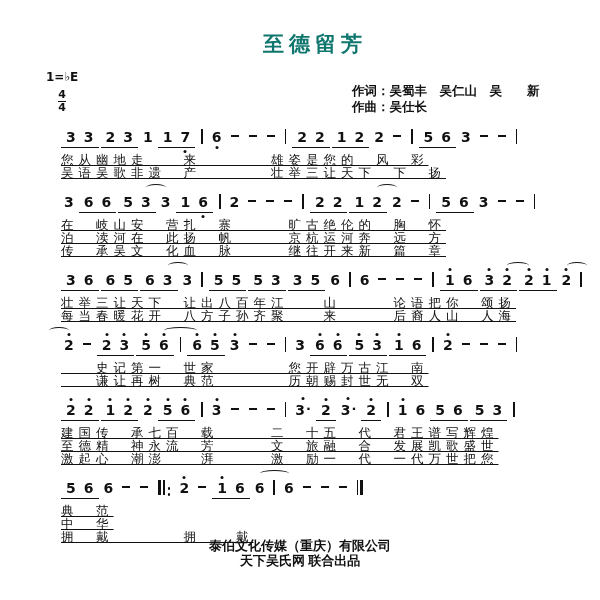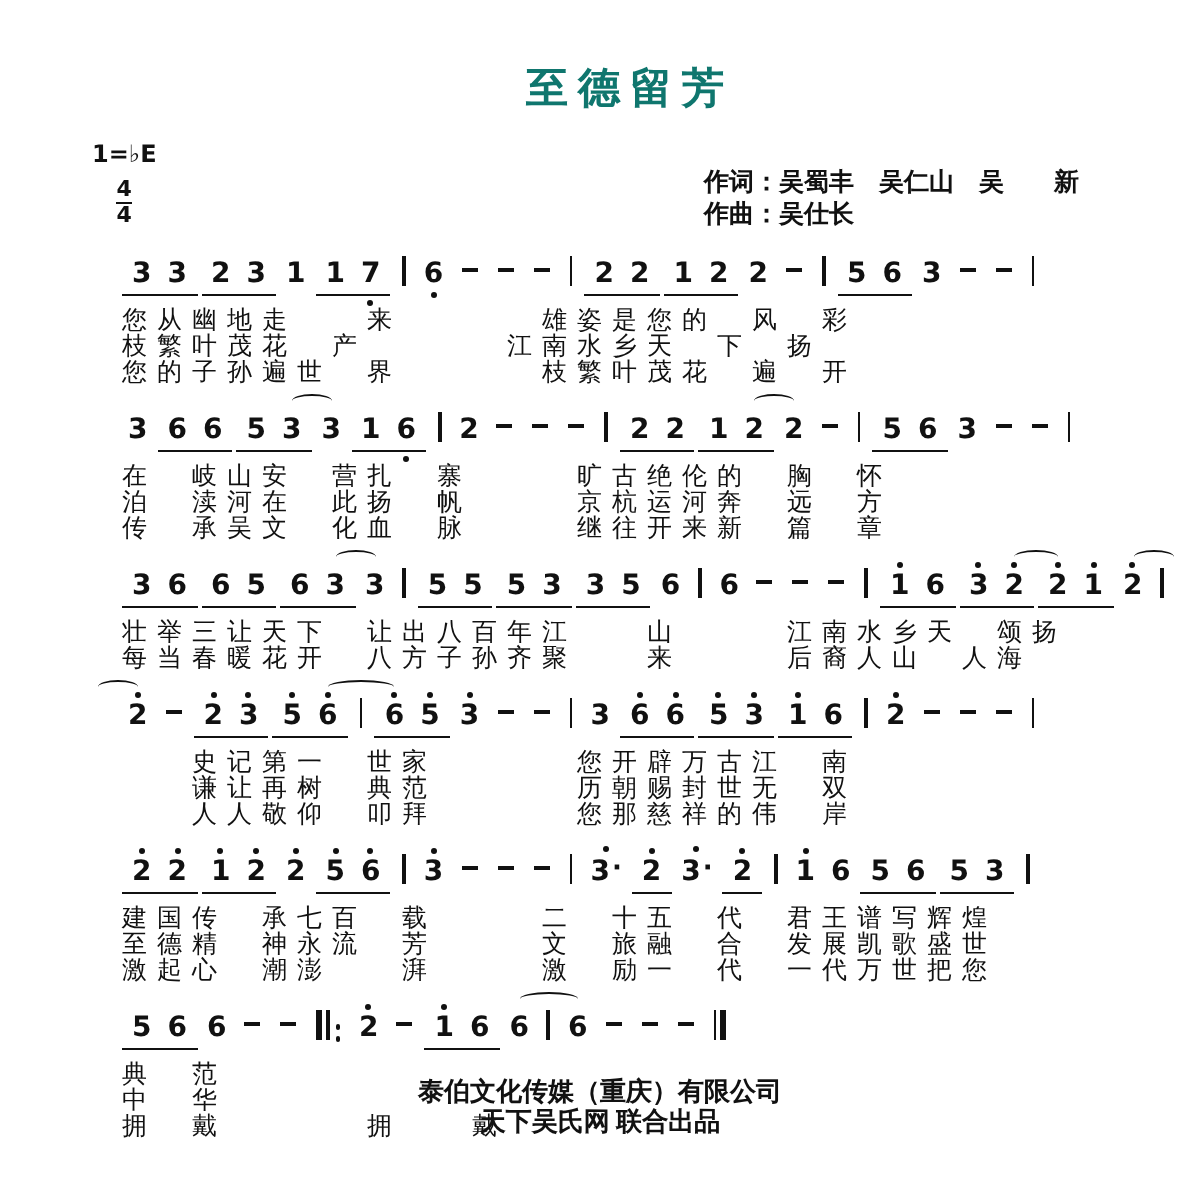--- a/index.html
+++ b/index.html
@@ -34,21 +34,21 @@
   .bth{display:inline-block;width:3px;height:15px;background:#111;vertical-align:-2px;}
   .btn{display:inline-block;width:1.6px;height:15px;background:#111;vertical-align:-2px;margin-left:2px;}
   .rb{display:inline-block;margin:0 5px;}
   .fb{display:inline-block;margin:0 5px;}
   .fb .btn{margin:0 2px 0 0;}
   .rcol{display:inline-flex;flex-direction:column;gap:3px;margin-left:3px;vertical-align:3px;}
   .rdot{width:2.6px;height:2.6px;border-radius:50%;background:#111;display:block;}
   .arc{position:absolute;top:-2px;height:6px;border-top:1.4px solid #111;
        border-radius:100% 100% 0 0;}
   .lyr{margin:0;white-space:pre;font:12.5px "Liberation Serif","DejaVu Serif",serif;
-       letter-spacing:5px;line-height:13px;color:#111;padding-left:1px;}
+       letter-spacing:5px;line-height:13px;color:#111;padding-left:1px;text-decoration:underline;}
   .footer{position:absolute;top:539px;left:0;width:100%;text-align:center;
           font:bold 13px "Liberation Serif",serif;line-height:14.5px;}
   .footer p{margin:0;}
 </style>
 </head>
 <body>
 
 <div class="sheet">
 
   <h1 class="title">至德留芳</h1>
@@ -64,39 +64,37 @@
 
   <div class="credits">
     <p>作词：吴蜀丰　吴仁山　吴　　新</p>
     <p>作曲：吴仕长</p>
   </div>
 
   <div class="score">
       <div class="system">
         <div class="notes"><span class="grp"><span class="note"><span class="dg">3</span></span><span class="note"><span class="dg">3</span></span></span><span class="grp"><span class="note"><span class="dg">2</span></span><span class="note"><span class="dg">3</span></span></span><span class="note"><span class="dg">1</span></span><span class="grp"><span class="note"><span class="dg">1</span></span><span class="note"><span class="dg">7</span><i class="ld"></i></span></span><span class="bar"></span><span class="note"><span class="dg">6</span><i class="ld"></i></span><span class="dash"></span><span class="dash"></span><span class="dash"></span><span class="bar"></span><span class="grp"><span class="note"><span class="dg">2</span></span><span class="note"><span class="dg">2</span></span></span><span class="grp"><span class="note"><span class="dg">1</span></span><span class="note"><span class="dg">2</span></span></span><span class="note"><span class="dg">2</span></span><span class="dash"></span><span class="bar"></span><span class="grp"><span class="note"><span class="dg">5</span></span><span class="note"><span class="dg">6</span></span></span><span class="note"><span class="dg">3</span></span><span class="dash"></span><span class="dash"></span><span class="bar"></span></div>
         <p class="lyr">您从幽地走　　来　　　　雄姿是您的　风　彩</p>
-        <p class="lyr">枝繁叶茂花　产　　　　江南水乡天　下　扬</p>
-        <p class="lyr">您的子孙遍世　界　　　　枝繁叶茂花　遍　开</p>
+        <p class="lyr">吴语吴歌非遗　产　　　　壮举三让天下　下　扬</p>
       </div>
       <div class="system">
         <div class="notes"><span class="note"><span class="dg">3</span></span><span class="grp"><span class="note"><span class="dg">6</span></span><span class="note"><span class="dg">6</span></span></span><span class="grp"><span class="note"><span class="dg">5</span></span><span class="note"><span class="dg">3</span></span></span><span class="note"><span class="dg">3</span></span><span class="grp"><span class="note"><span class="dg">1</span></span><span class="note"><span class="dg">6</span><i class="ld"></i></span></span><span class="bar"></span><span class="note"><span class="dg">2</span></span><span class="dash"></span><span class="dash"></span><span class="dash"></span><span class="bar"></span><span class="grp"><span class="note"><span class="dg">2</span></span><span class="note"><span class="dg">2</span></span></span><span class="grp"><span class="note"><span class="dg">1</span></span><span class="note"><span class="dg">2</span></span></span><span class="note"><span class="dg">2</span></span><span class="dash"></span><span class="bar"></span><span class="grp"><span class="note"><span class="dg">5</span></span><span class="note"><span class="dg">6</span></span></span><span class="note"><span class="dg">3</span></span><span class="dash"></span><span class="dash"></span><span class="bar"></span><div class="arc" style="left: 86px; width: 20px;"></div><div class="arc" style="left: 317px; width: 20px;"></div></div>
         <p class="lyr">在　岐山安　营扎　寨　　　旷古绝伦的　胸　怀</p>
         <p class="lyr">泊　渎河在　此扬　帆　　　京杭运河奔　远　方</p>
         <p class="lyr">传　承吴文　化血　脉　　　继往开来新　篇　章</p>
       </div>
       <div class="system">
         <div class="notes"><span class="grp"><span class="note"><span class="dg">3</span></span><span class="note"><span class="dg">6</span></span></span><span class="grp"><span class="note"><span class="dg">6</span></span><span class="note"><span class="dg">5</span></span></span><span class="grp"><span class="note"><span class="dg">6</span></span><span class="note"><span class="dg">3</span></span></span><span class="note"><span class="dg">3</span></span><span class="bar"></span><span class="grp"><span class="note"><span class="dg">5</span></span><span class="note"><span class="dg">5</span></span></span><span class="grp"><span class="note"><span class="dg">5</span></span><span class="note"><span class="dg">3</span></span></span><span class="grp"><span class="note"><span class="dg">3</span></span><span class="note"><span class="dg">5</span></span></span><span class="note"><span class="dg">6</span></span><span class="bar"></span><span class="note"><span class="dg">6</span></span><span class="dash"></span><span class="dash"></span><span class="dash"></span><span class="bar"></span><span class="grp"><span class="note"><i class="hd"></i><span class="dg">1</span></span><span class="note"><span class="dg">6</span></span></span><span class="grp"><span class="note"><i class="hd"></i><span class="dg">3</span></span><span class="note"><i class="hd"></i><span class="dg">2</span></span></span><span class="grp"><span class="note"><i class="hd"></i><span class="dg">2</span></span><span class="note"><i class="hd"></i><span class="dg">1</span></span></span><span class="note"><i class="hd"></i><span class="dg">2</span></span><span class="bar"></span><div class="arc" style="left: 108px; width: 20px;"></div><div class="arc" style="left: 447px; width: 22px;"></div><div class="arc" style="left: 507px; width: 20px;"></div></div>
-        <p class="lyr">壮举三让天下　让出八百年江　　山　　　江南水乡天　颂扬</p>
+        <p class="lyr">壮举三让天下　让出八百年江　　山　　　论语把你　颂扬</p>
         <p class="lyr">每当春暖花开　八方子孙齐聚　　来　　　后裔人山　人海</p>
       </div>
       <div class="system">
         <div class="notes"><span class="note"><i class="hd"></i><span class="dg">2</span></span><span class="dash"></span><span class="grp"><span class="note"><i class="hd"></i><span class="dg">2</span></span><span class="note"><i class="hd"></i><span class="dg">3</span></span></span><span class="grp"><span class="note"><i class="hd"></i><span class="dg">5</span></span><span class="note"><i class="hd"></i><span class="dg">6</span></span></span><span class="bar"></span><span class="grp"><span class="note"><i class="hd"></i><span class="dg">6</span></span><span class="note"><i class="hd"></i><span class="dg">5</span></span></span><span class="note"><i class="hd"></i><span class="dg">3</span></span><span class="dash"></span><span class="dash"></span><span class="bar"></span><span class="note"><span class="dg">3</span></span><span class="grp"><span class="note"><i class="hd"></i><span class="dg">6</span></span><span class="note"><i class="hd"></i><span class="dg">6</span></span></span><span class="grp"><span class="note"><i class="hd"></i><span class="dg">5</span></span><span class="note"><i class="hd"></i><span class="dg">3</span></span></span><span class="grp"><span class="note"><i class="hd"></i><span class="dg">1</span></span><span class="note"><span class="dg">6</span></span></span><span class="bar"></span><span class="note"><i class="hd"></i><span class="dg">2</span></span><span class="dash"></span><span class="dash"></span><span class="dash"></span><span class="bar"></span><div class="arc" style="left: -11px; width: 20px;"></div><div class="arc" style="left: 104px; width: 33px;"></div></div>
         <p class="lyr">　　史记第一　世家　　　　您开辟万古江　南</p>
         <p class="lyr">　　谦让再树　典范　　　　历朝赐封世无　双</p>
-        <p class="lyr">　　人人敬仰　叩拜　　　　您那慈祥的伟　岸</p>
       </div>
       <div class="system">
         <div class="notes"><span class="grp"><span class="note"><i class="hd"></i><span class="dg">2</span></span><span class="note"><i class="hd"></i><span class="dg">2</span></span></span><span class="grp"><span class="note"><i class="hd"></i><span class="dg">1</span></span><span class="note"><i class="hd"></i><span class="dg">2</span></span></span><span class="note"><i class="hd"></i><span class="dg">2</span></span><span class="grp"><span class="note"><i class="hd"></i><span class="dg">5</span></span><span class="note"><i class="hd"></i><span class="dg">6</span></span></span><span class="bar"></span><span class="note"><i class="hd"></i><span class="dg">3</span></span><span class="dash"></span><span class="dash"></span><span class="dash"></span><span class="bar"></span><span class="note"><i class="hd"></i><span class="dg">3</span><span class="aug">·</span></span><span class="grp"><span class="note"><i class="hd"></i><span class="dg">2</span></span></span><span class="note"><i class="hd"></i><span class="dg">3</span><span class="aug">·</span></span><span class="grp"><span class="note"><i class="hd"></i><span class="dg">2</span></span></span><span class="bar"></span><span class="note"><i class="hd"></i><span class="dg">1</span></span><span class="note"><span class="dg">6</span></span><span class="grp"><span class="note"><span class="dg">5</span></span><span class="note"><span class="dg">6</span></span></span><span class="grp"><span class="note"><span class="dg">5</span></span><span class="note"><span class="dg">3</span></span></span><span class="bar"></span></div>
         <p class="lyr">建国传　承七百　载　　　二　十五　代　君王谱写辉煌</p>
         <p class="lyr">至德精　神永流　芳　　　文　旅融　合　发展凯歌盛世</p>
         <p class="lyr">激起心　潮澎　　湃　　　激　励一　代　一代万世把您</p>
       </div>
       <div class="system">
         <div class="notes"><span class="grp"><span class="note"><span class="dg">5</span></span><span class="note"><span class="dg">6</span></span></span><span class="note"><span class="dg">6</span></span><span class="dash"></span><span class="dash"></span><span class="rb"><i class="bth"></i><i class="btn"></i><i class="rcol">
               <i class="rdot"></i>

